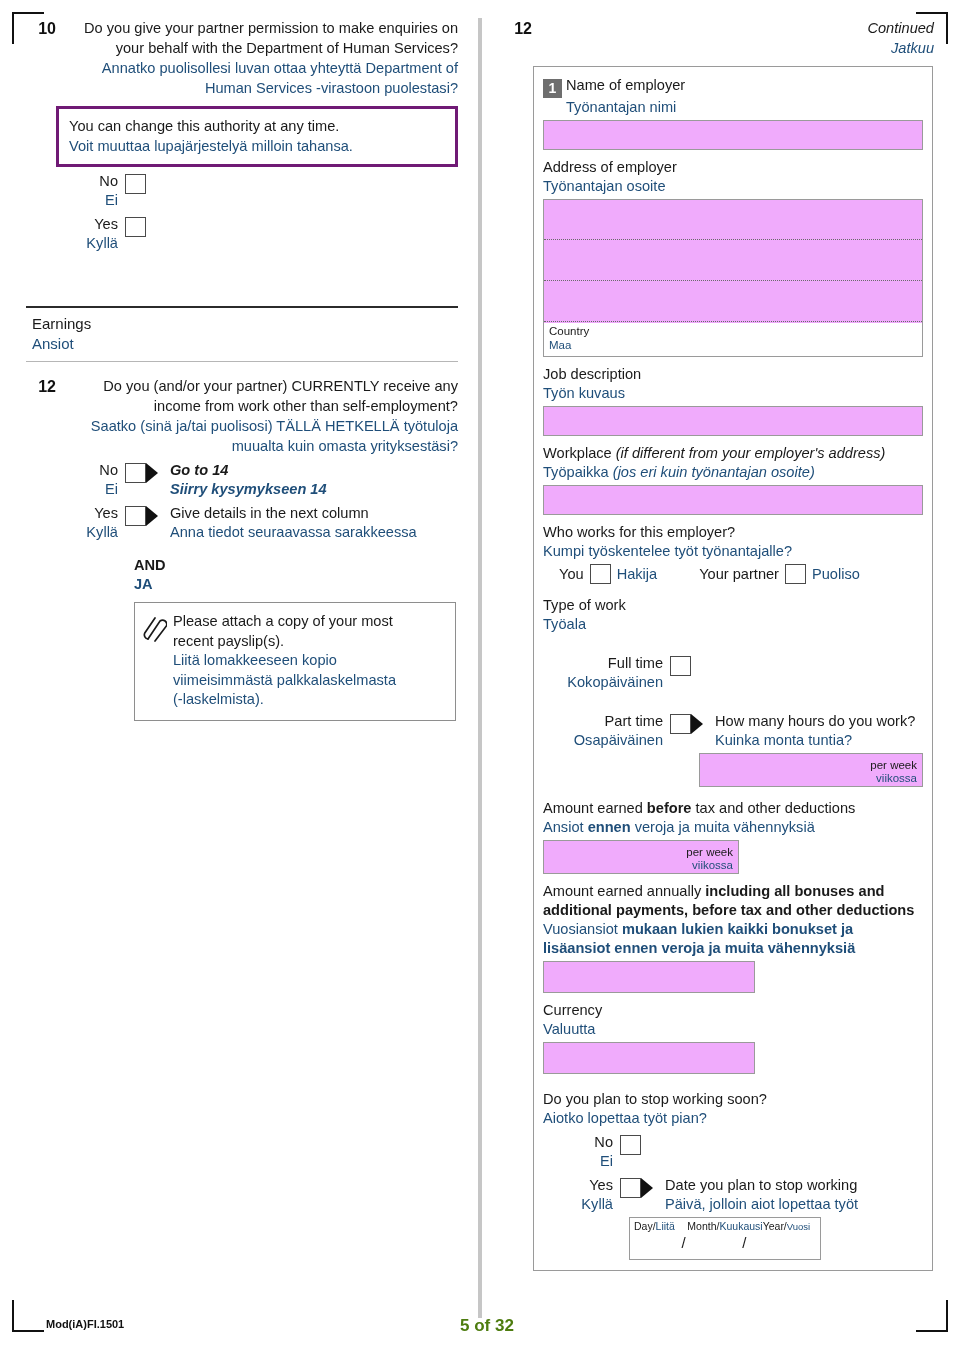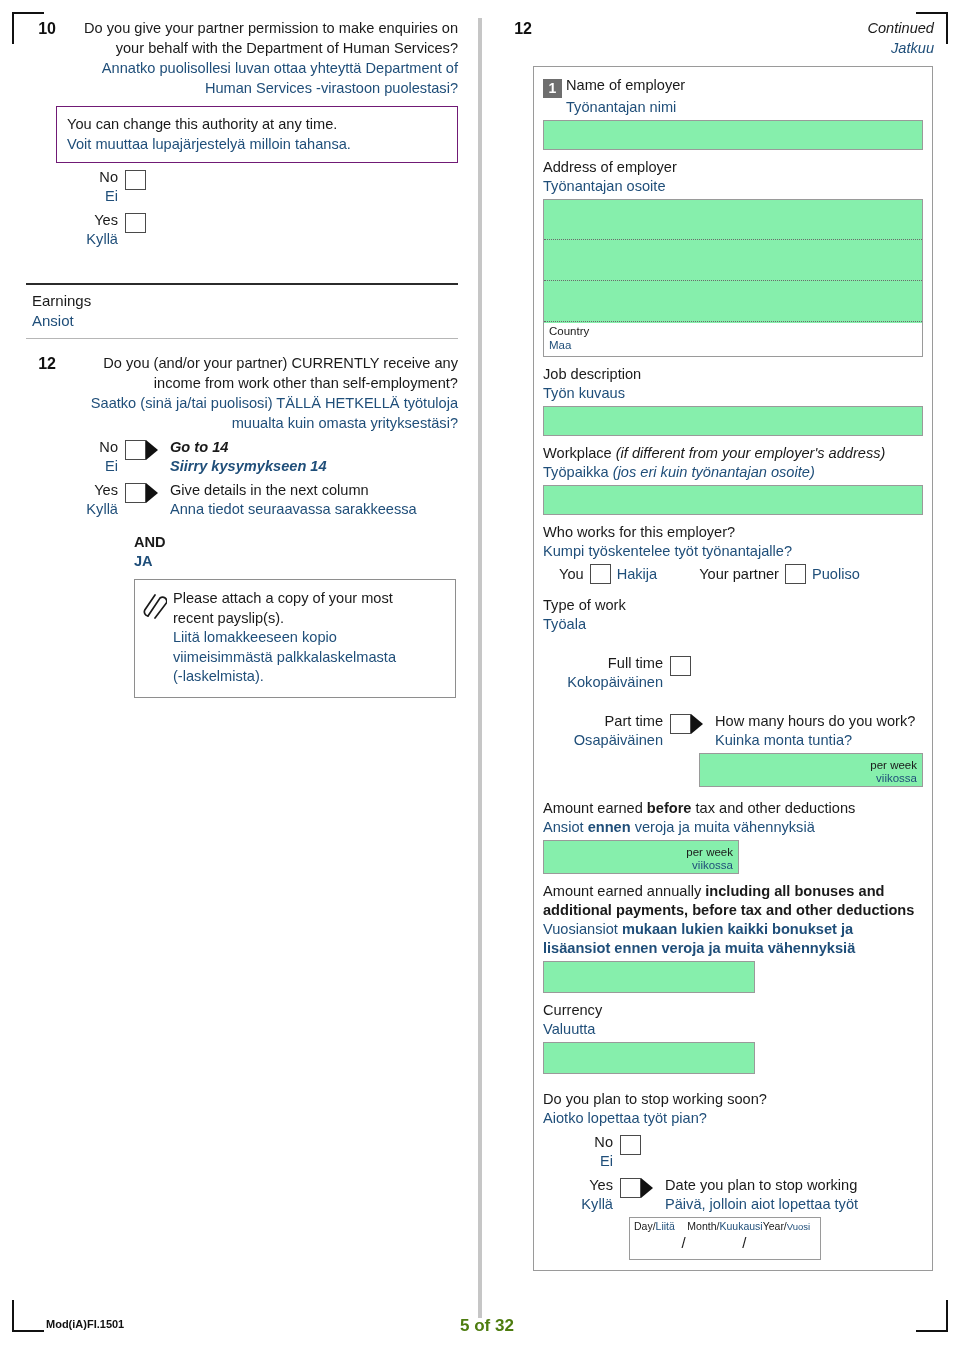--- a/index.html
+++ b/index.html
@@ -32,21 +32,21 @@
   .fi{color:#1F4E79;}
   .q{display:flex;align-items:flex-start;text-align:right;}
   .qnum{font-weight:bold;font-size:16px;width:30px;flex:none;line-height:21px;color:#111;}
   .qbody{flex:1;font-size:14.6px;line-height:20px;}
   .qbody .line{white-space:normal;}
   b,.bold{font-weight:bold;}
   i,.ital{font-style:italic;}
 
   
   .notebox{
-    border:1px solid #701a75;
+    border:3px solid #701a75;
     margin:8px 0 0 30px;
     padding:7px 10px 8px 10px;
     font-size:14.6px;line-height:20px;
     box-sizing:border-box;
   }
 
   
   .cbrow{display:flex;align-items:flex-start;margin-top:5px;}
   .cblabels{width:62px;flex:none;text-align:right;padding-right:7px;font-size:14.6px;line-height:19px;}
   .cblabels .fi{display:block;}
@@ -58,21 +58,21 @@
   .arrow{
     position:absolute;left:21px;top:0;width:0;height:0;
     border-top:10px solid transparent;border-bottom:10px solid transparent;
     border-left:12px solid #111;
   }
   .cbtext{margin-left:12px;font-size:14.6px;line-height:19px;}
   .cbtext.arrowed{margin-left:24px;}
   .cbtext .fi{display:block;}
 
   
-  .secthead{margin-top:34px;}
+  .secthead{margin-top:53px;}
   .secthead .rule-top{border-top:2.6px solid #2b2b2b;}
   .secthead .rule-bot{border-top:1.2px solid #b6b6b6;}
   .secthead .titles{padding:6px 0 7px 6px;font-size:15px;line-height:20px;}
 
   
   .attachbox{
     border:1.2px solid #8e8e8e;
     margin-left:108px;margin-top:8px;
     padding:9px 10px 10px 8px;
     display:flex;align-items:flex-start;
@@ -93,21 +93,21 @@
   .badge{
     display:inline-block;background:#6e6e6e;color:#fff;
     font-weight:bold;font-size:14px;line-height:18px;
     width:19px;height:19px;text-align:center;
     vertical-align:-3px;margin-right:4px;
   }
   .fieldlabel{font-size:14.6px;line-height:19px;margin-top:2px;}
   .fieldlabel .fi{display:block;}
 
   .inputbox{
-    border:1px solid #9a9a9a;background:#86efac;
+    border:1px solid #9a9a9a;background:#f0abfc;
     height:30px;margin-top:3px;box-sizing:border-box;
   }
   .inputbox.multi{height:124px;position:relative;border-bottom:none;}
   .dashline{position:absolute;left:0;right:0;border-top:1.3px dotted #6b6b6b;}
   .countrybar{
     border:1px solid #9a9a9a;border-top:none;
     padding:2px 5px 4px 5px;
     font-size:11.5px;line-height:13.5px;
     box-sizing:border-box;
   }

